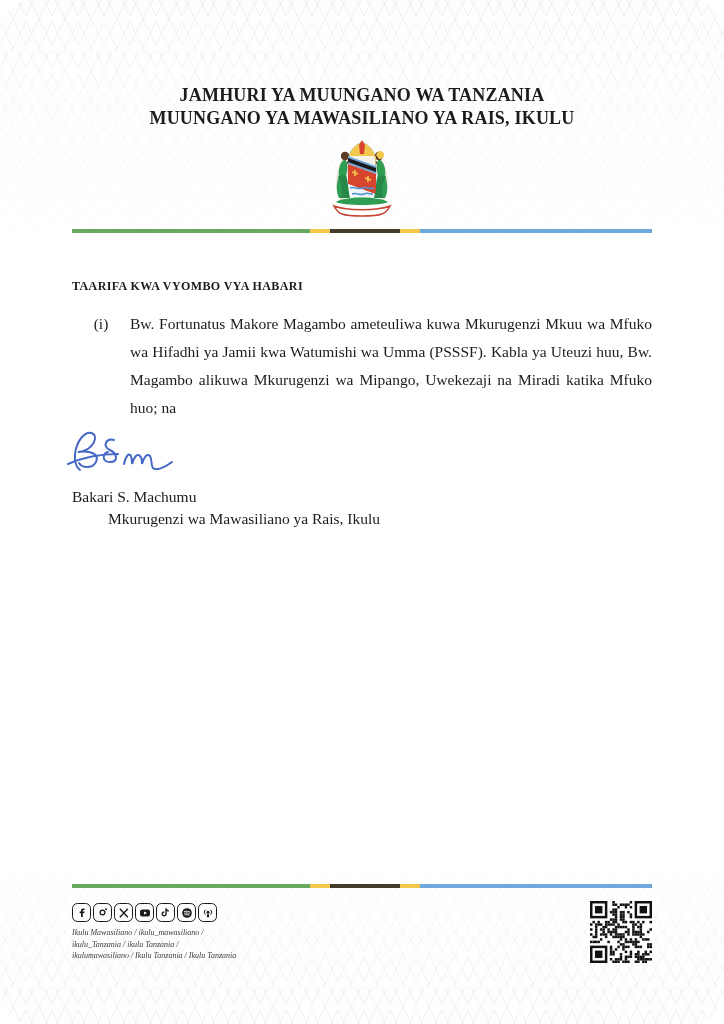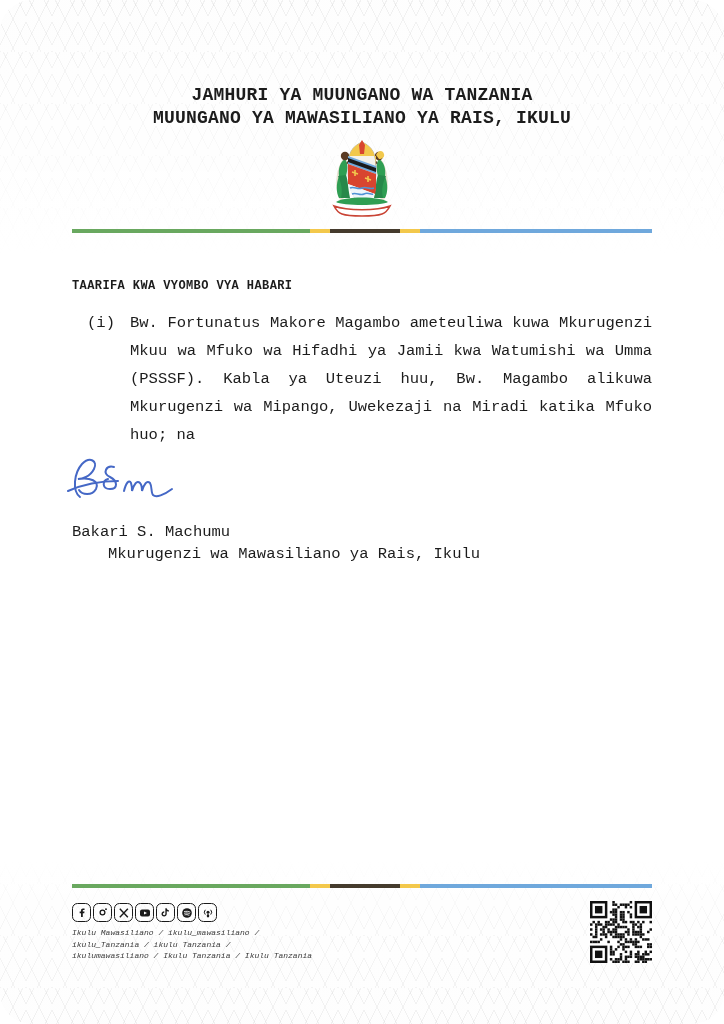--- a/index.html
+++ b/index.html
@@ -1,18 +1,18 @@
 <!DOCTYPE html>
 <html><head>
 <meta charset="utf-8">
 <style>
   html,body{margin:0;padding:0;background:#fff;}
   .page{
     position:relative;width:724px;height:1024px;overflow:hidden;
-    font-family:Liberation Mono, monospace;color:#1c1c1c;
+    font-family:Liberation Serif, serif;color:#1c1c1c;
     background:#fdfdfd;
     border-radius:32px;
   }
   
   .bg-pattern{
     position:absolute;inset:0;
     background-image:
       repeating-linear-gradient(63deg, rgba(190,190,190,.28) 0 1px, transparent 1px 13px),
       repeating-linear-gradient(-63deg, rgba(190,190,190,.28) 0 1px, transparent 1px 13px);
     background-size:26px 52px;
@@ -47,21 +47,21 @@
 
   .intro{margin-top:22px;font-size:15.5px;line-height:28px;text-align:justify;}
 
   .appt-list{margin:16px 0 0 0;padding:0;list-style:none;}
   .appt-list li{display:flex;margin-top:14px;}
   .appt-list .num{flex:0 0 58px;text-align:center;font-size:15.5px;line-height:28px;}
   .appt-list .txt{flex:1;font-size:15.5px;line-height:28px;text-align:justify;}
 
   .sig-block{margin-top:4px;}
   .sig-svg{display:block;margin-left:-6px;}
-  .sig-name{font-size:15.5px;line-height:22px;margin-top:16px;}
+  .sig-name{font-size:15.5px;line-height:22px;margin-top:8px;}
   .sig-role{font-size:15.5px;line-height:22px;margin-left:36px;}
 
   .footer{position:absolute;left:72px;right:72px;top:884px;}
   .footer-row{display:flex;justify-content:space-between;align-items:flex-start;margin-top:15px;gap:17px;}
   .socials .icon-row{display:flex;gap:2px;}
   .icon-box{width:19px;height:19px;border:1.6px solid #1a1a1a;border-radius:5.5px;
     display:flex;align-items:center;justify-content:center;box-sizing:border-box;}
   .icon-box svg{display:block;}
   .handles{margin-top:5px;font-size:8px;font-style:italic;line-height:11.5px;color:#3a3a3a;}
   .qr{margin-top:-2px;}

